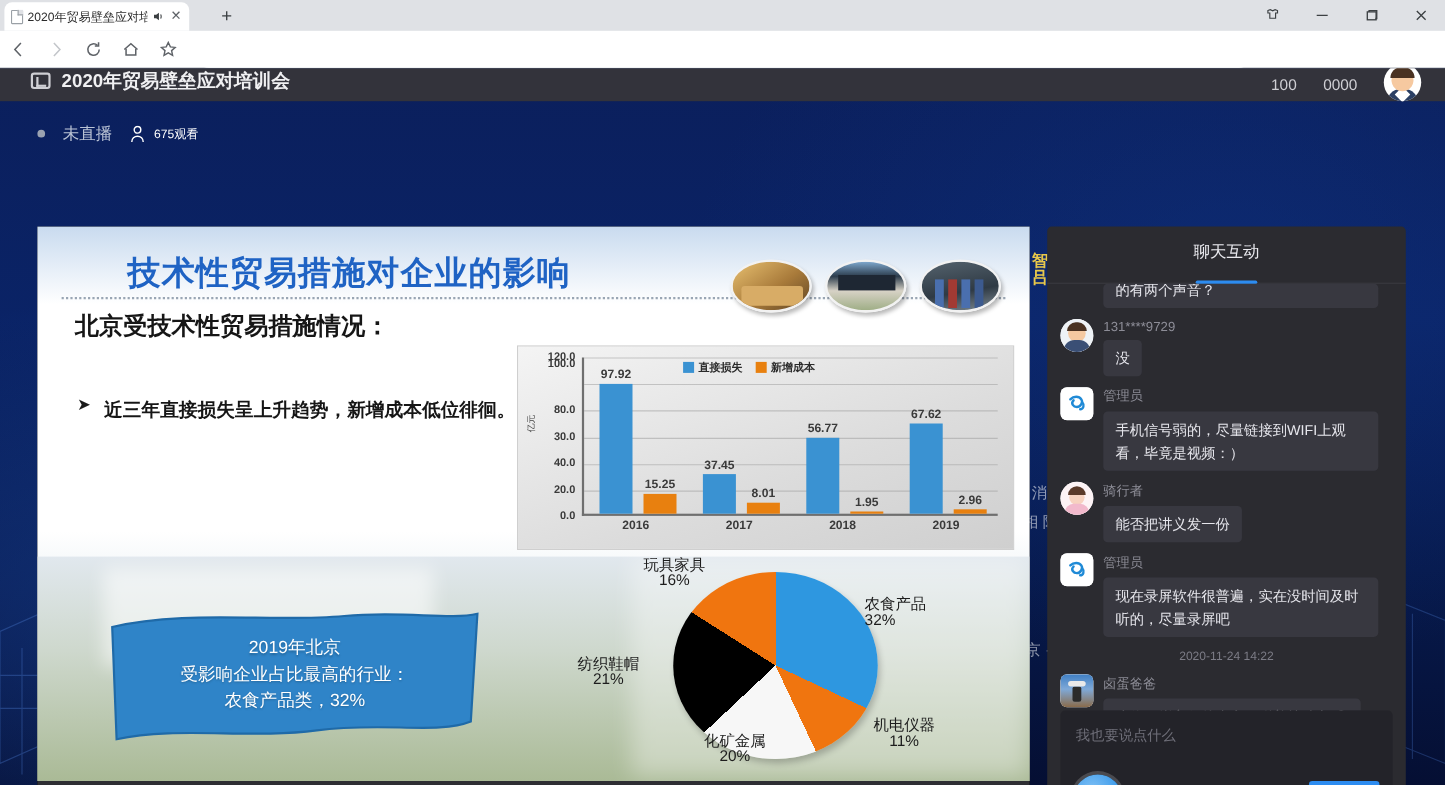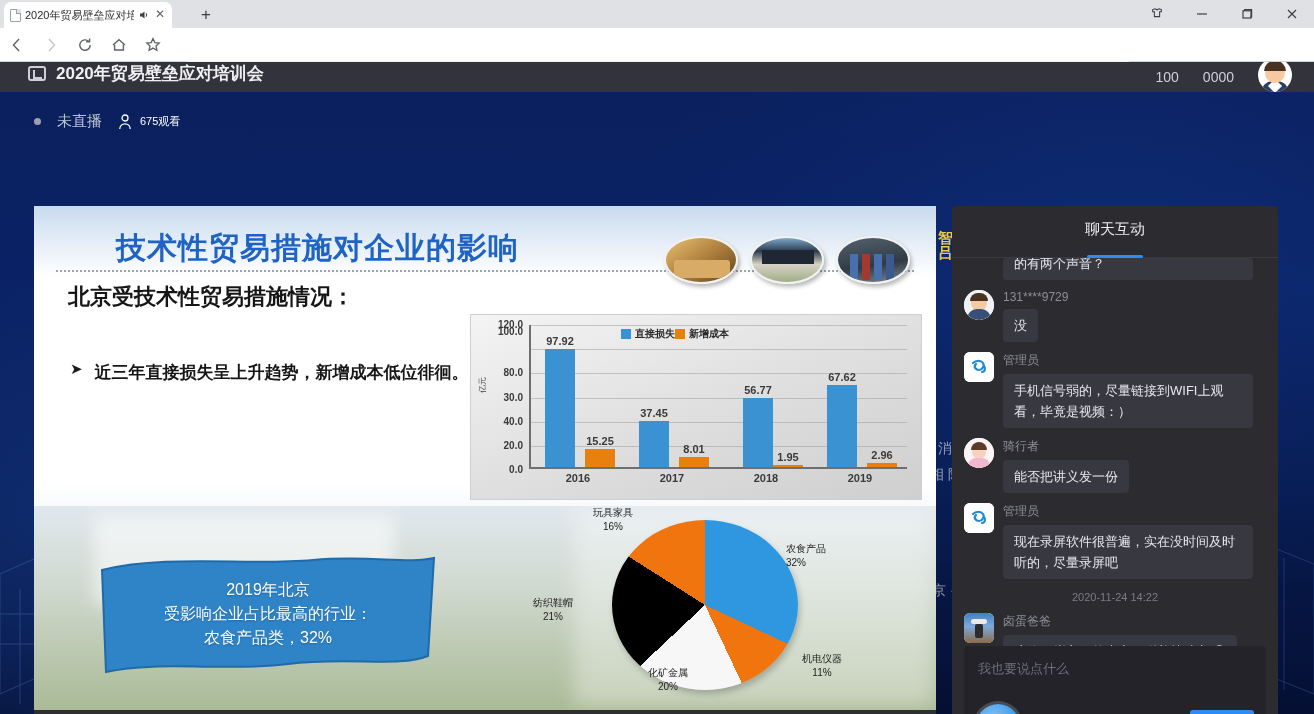--- a/index.html
+++ b/index.html
@@ -106,28 +106,28 @@
   .bc-ylabel { position:absolute; left:6px; top:78px; transform:rotate(-90deg); transform-origin:left top; font-size:8px; color:#444; white-space:nowrap; }
   .bc-ytick { position:absolute; left:12px; width:40px; text-align:right; font-size:10px; font-weight:700; color:#3a3a3a; }
   .bc-plot { position:absolute; left:58px; top:10px; right:14px; bottom:30px; border-left:2px solid #6f6f6f; border-bottom:2px solid #6f6f6f; }
   .bc-grid { position:absolute; left:0; right:0; border-top:1px solid rgba(160,160,160,.55); }
   .bc-group { position:absolute; bottom:0; width:25%; height:100%; }
   .bc-bar { position:absolute; bottom:0; width:30px; }
   .bc-bar.loss { left:14px; background:#3a92d2; }
   .bc-bar.cost { left:54px; background:#e8800f; }
   .bc-val { position:absolute; bottom:100%; left:50%; transform:translateX(-50%); font-size:11px; font-weight:700; color:#3a3a3a; white-space:nowrap; margin-bottom:2px; }
   .bc-xtick { position:absolute; top:100%; left:0; width:100%; text-align:center; font-size:11px; font-weight:700; color:#3a3a3a; margin-top:5px; }
-  .bc-legend { position:absolute; left:150px; top:12px; display:flex; align-items:center; }
+  .bc-legend { position:absolute; left:150px; top:12px; display:flex; gap:12px; align-items:center; }
   .bc-legend .li { display:flex; align-items:center; gap:4px; font-size:10px; color:#2a2a2a; font-weight:700; }
   .bc-legend .sw { width:10px; height:10px; }
 
   
   .piewrap { position:absolute; left:470px; top:300px; width:400px; height:200px; }
   .pie { position:absolute; left:108px; top:14px; width:186px; height:170px; border-radius:50%; }
-  .pie-label { position:absolute; font-size:10px; color:#1d1d1d; text-align:center; line-height:14px; }
+  .pie-label { position:absolute; font-size:14px; color:#1d1d1d; text-align:center; line-height:14px; }
 
   
   .banner { position:absolute; left:64px; top:346px; width:340px; height:128px; }
   .banner svg { display:block; }
   .banner-text { position:absolute; left:0; top:26px; width:340px; text-align:center; color:#fff; font-size:16px; line-height:24px; text-shadow:0 1px 2px rgba(0,0,0,.25); }
 
   .player-bar { position:absolute; left:0; top:504px; width:902px; height:58px; background:#2e2e33; display:flex; align-items:center; }
 
   
   .chat { position:absolute; left:952px; top:144px; width:326px; height:562px; background:#2b2b30; border-radius:4px; z-index:4; display:flex; flex-direction:column; }
@@ -371,30 +371,30 @@
                 <div class="bc-group" style="left: 0%;">
                   <div class="bc-bar loss" style="height: 118.32px; background: rgb(58, 146, 210);">
                     <span class="bc-val">97.92</span>
                   </div>
                   <div class="bc-bar cost" style="height: 18px; background: rgb(232, 128, 15);">
                     <span class="bc-val">15.25</span>
                   </div>
                   <div class="bc-xtick">2016</div>
                 </div>
                 <div class="bc-group" style="left: 25%;">
-                  <div class="bc-bar loss" style="height: 46px; background: rgb(58, 146, 210);">
+                  <div class="bc-bar loss" style="height: 36px; background: rgb(58, 146, 210);">
                     <span class="bc-val">37.45</span>
                   </div>
                   <div class="bc-bar cost" style="height: 9.67875px; background: rgb(232, 128, 15);">
                     <span class="bc-val">8.01</span>
                   </div>
                   <div class="bc-xtick">2017</div>
                 </div>
                 <div class="bc-group" style="left: 50%;">
-                  <div class="bc-bar loss" style="height: 68.5971px; background: rgb(58, 146, 210); margin-left: 10px;">
+                  <div class="bc-bar loss" style="height: 68.5971px; background: rgb(58, 146, 210);">
                     <span class="bc-val">56.77</span>
                   </div>
                   <div class="bc-bar cost" style="height: 2.35625px; background: rgb(232, 128, 15);">
                     <span class="bc-val">1.95</span>
                   </div>
                   <div class="bc-xtick">2018</div>
                 </div>
                 <div class="bc-group" style="left: 75%;">
                   <div class="bc-bar loss" style="height: 81.7075px; background: rgb(58, 146, 210);">
                     <span class="bc-val">67.62</span>

